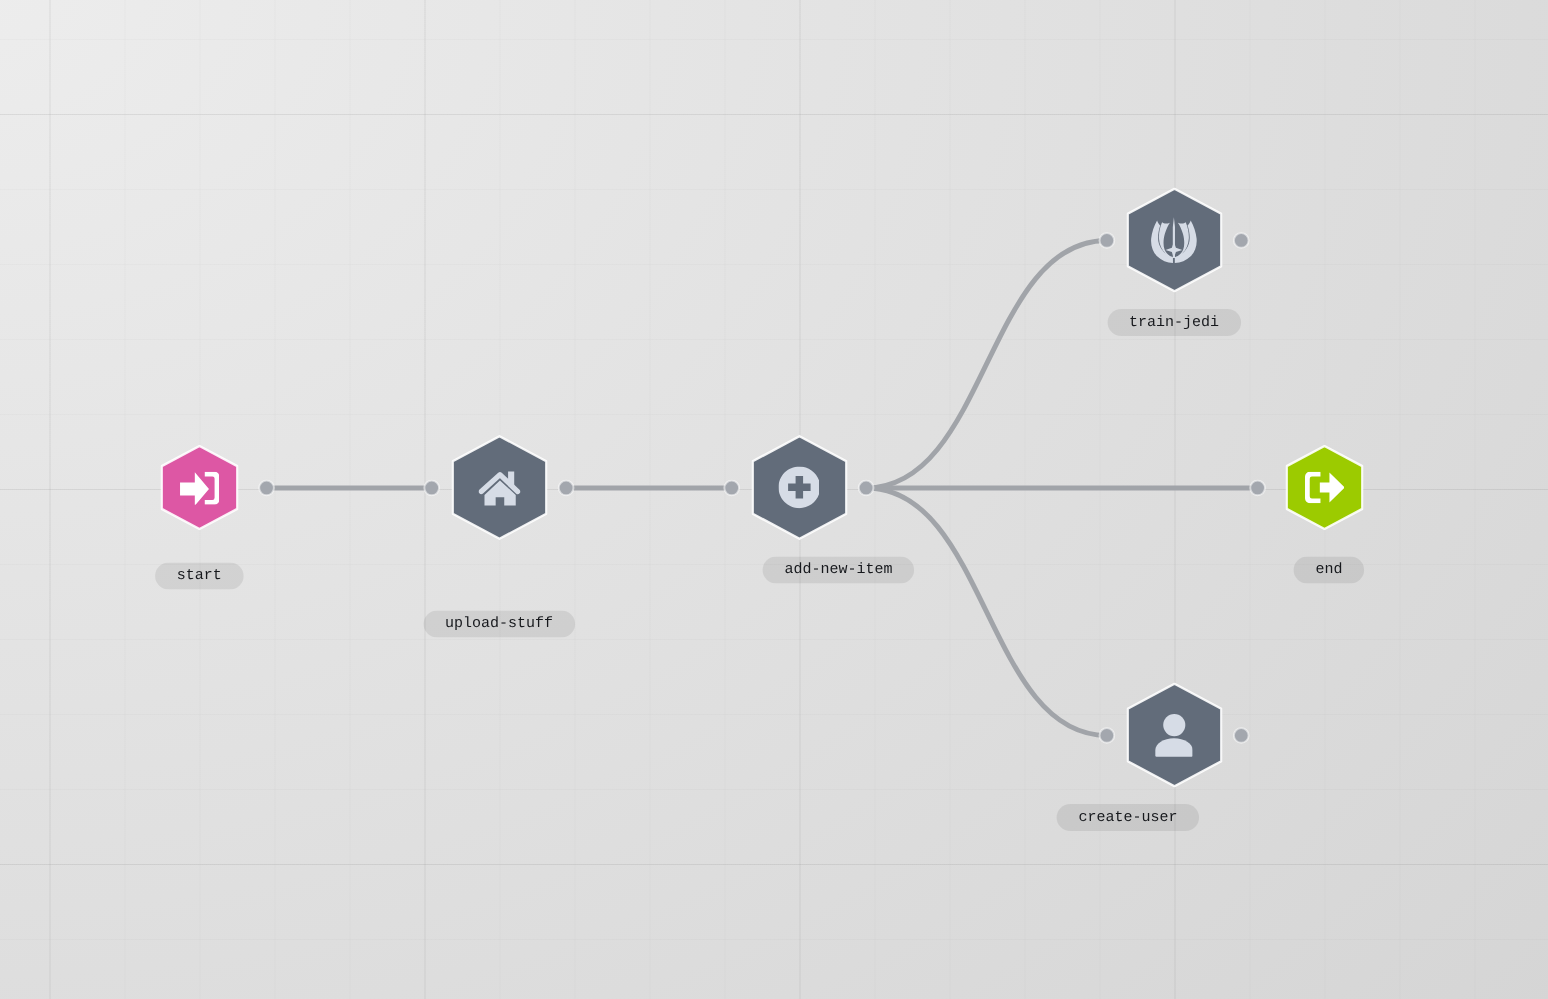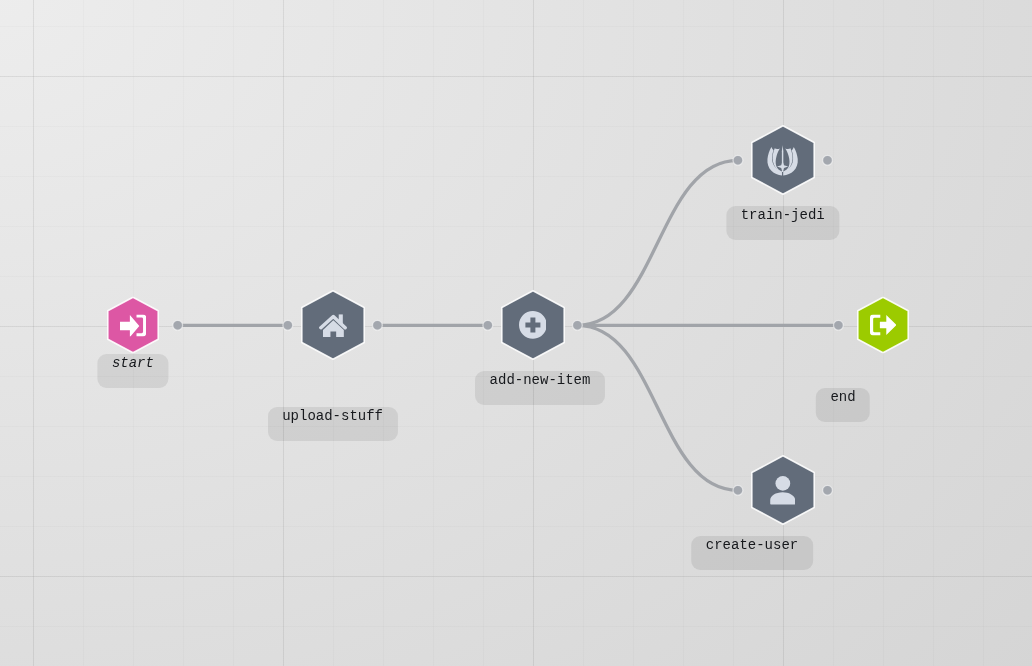--- a/index.html
+++ b/index.html
@@ -3,21 +3,21 @@
 <meta charset="utf-8">
 <title>Workflow Graph</title>
 <style>
   html,body{margin:0;padding:0;width:1032px;height:666px;overflow:hidden;}
   body{font-family:"Liberation Mono",monospace;background:#e2e2e2;-webkit-font-smoothing:antialiased;}
   #canvas{position:absolute;left:0;top:0;width:1032px;height:666px;overflow:hidden;}
   #bg{position:absolute;left:0;top:0;width:1032px;height:666px;}
   svg.layer{position:absolute;left:0;top:0;width:1032px;height:666px;pointer-events:none;}
   .node{position:absolute;transform:translate(-50%,-50%);}
   .nicon{position:absolute;left:0;top:0;width:100%;height:100%;display:flex;align-items:center;justify-content:center;}
-  .label{position:absolute;font-size:14px;line-height:19px;height:34px;border-radius:9px;
+  .label{position:absolute;font-size:10px;line-height:19px;height:18px;border-radius:9px;
     padding:0 14.6px;white-space:nowrap;font-family:"Liberation Mono",monospace;
     transform:translate(-50%,0) translateZ(0);text-align:left;}
 </style>
 </head>
 <body>
 
 <div id="canvas">
   <div id="bg" style="background-image: linear-gradient(to right, rgba(90, 90, 90, 0.094) 1px, transparent 1px), linear-gradient(rgba(90, 90, 90, 0.094) 1px, transparent 1px), linear-gradient(to right, rgba(90, 90, 90, 0.03) 1px, transparent 1px), linear-gradient(rgba(90, 90, 90, 0.03) 1px, transparent 1px), radial-gradient(1500px 1150px at -2% -2%, rgb(237, 237, 237) 0%, rgb(211, 211, 211) 100%); background-size: 250px 250px, 250px 250px, 50px 50px, 50px 50px, 100% 100%; background-position: 33px 0px, 0px 76px, 33px 0px, 0px 26px, 0px 0px;"></div>
   <svg class="layer" id="edges">
       <path d="M177.7 325.3 C232.75 325.3,232.75 325.3,287.8 325.3" fill="none" stroke="#a1a4a9" stroke-width="3.3"></path>
@@ -41,21 +41,21 @@
         <svg viewBox="0 0 52 57" width="52" height="57" style="display: block;">
           <path d="M26 .8 L51.2 14.25 L51.2 42.75 L26 56.2 L.8 42.75 L.8 14.25Z" fill="#dd57a4" stroke="rgba(255,255,255,0.9)" stroke-width="1.6" stroke-linejoin="round"></path>
         </svg>
         <div class="nicon">
           <svg viewBox="0 0 252 211" width="26.2" height="21.9" fill="#ffffff">
             <path d="M0 69 L95 69 L95 4 L186 111 L95 218 L95 153 L0 153 Z"></path>
             <path d="M159 0 L222 0 A30 30 0 0 1 252 30 L252 181 A30 30 0 0 1 222 211 L159 211 L159 181 L208 181 A14 14 0 0 0 222 167 L222 44 A14 14 0 0 0 208 30 L159 30 Z"></path>
           </svg>
         </div>
       </div>
-      <div class="label" style="left: 132.9px; top: 354px; background: rgba(0, 0, 0, 0.08); color: rgb(22, 24, 28); font-style: italic;">start</div>
+      <div class="label" style="left: 132.9px; top: 375px; background: rgba(0, 0, 0, 0.08); color: rgb(22, 24, 28);">start</div>
       <div class="node" style="left: 332.6px; top: 325.3px; width: 64px; height: 70px;">
         <svg viewBox="0 0 64 70" width="64" height="70" style="display: block;">
           <path d="M32 .8 L63.2 17.5 L63.2 52.5 L32 69.2 L.8 52.5 L.8 17.5Z" fill="#626c7a" stroke="rgba(255,255,255,0.9)" stroke-width="1.6" stroke-linejoin="round"></path>
         </svg>
         <div class="nicon">
           <svg viewBox="0 0 274 229" width="28" height="23.4" fill="#d6dce6">
             <path d="M193 4 h40 v96 h-40 z"></path>
             <path d="M18 134 L140 24 L256 134" fill="none" stroke="#d6dce6" stroke-width="34" stroke-linecap="round" stroke-linejoin="round"></path>
             <path d="M140 62 L243 156 L243 229 L168 229 L168 172 L112 172 L112 229 L39 229 L39 156 Z"></path>
           </svg>
@@ -65,21 +65,21 @@
       <div class="node" style="left: 532.6px; top: 325.3px; width: 64px; height: 70px;">
         <svg viewBox="0 0 64 70" width="64" height="70" style="display: block;">
           <path d="M32 .8 L63.2 17.5 L63.2 52.5 L32 69.2 L.8 52.5 L.8 17.5Z" fill="#626c7a" stroke="rgba(255,255,255,0.9)" stroke-width="1.6" stroke-linejoin="round"></path>
         </svg>
         <div class="nicon">
           <svg viewBox="0 0 278 278" width="27.8" height="27.8" fill="#d6dce6">
             <path d="M139 0C62.2 0 0 62.2 0 139s62.2 139 139 139 139-62.2 139-139S215.8 0 139 0zm75 164h-50v50h-50v-50H64v-50h50V64h50v50h50z"></path>
           </svg>
         </div>
       </div>
-      <div class="label" style="left: 540px; top: 371.2px; background: rgba(0, 0, 0, 0.08); color: rgb(22, 24, 28);">add-new-item</div>
+      <div class="label" style="left: 559px; top: 371.2px; background: rgba(0, 0, 0, 0.08); color: rgb(22, 24, 28);">add-new-item</div>
       <div class="node" style="left: 782.7px; top: 160.3px; width: 64px; height: 70px;">
         <svg viewBox="0 0 64 70" width="64" height="70" style="display: block;">
           <path d="M32 .8 L63.2 17.5 L63.2 52.5 L32 69.2 L.8 52.5 L.8 17.5Z" fill="#626c7a" stroke="rgba(255,255,255,0.9)" stroke-width="1.6" stroke-linejoin="round"></path>
         </svg>
         <div class="nicon">
           <svg viewBox="0 0 320 300" width="33.2" height="31.7" fill="#d6dce6">
             <path id="jediwing" d="M52 26C32 62 18 102 14 142C10 188 24 228 52 256C80 284 116 298 154 300L154 262C128 254 110 236 100 212C90 184 92 148 102 112C110 84 122 58 134 40C116 48 96 48 84 38C70 72 62 108 64 142C66 180 80 214 108 240C88 224 72 202 64 176C54 146 58 100 72 58C64 50 56 38 52 26Z"></path>
             <use href="#jediwing" transform="translate(320,0) scale(-1,1)"></use>
             <path d="M160 6 L167 68 L167 268 L153 268 L153 68 Z"></path>
             <path d="M160 162 L173 202 L214 215 L173 228 L160 268 L147 228 L106 215 L147 202 Z"></path>
@@ -103,15 +103,15 @@
         <svg viewBox="0 0 52 57" width="52" height="57" style="display: block;">
           <path d="M26 .8 L51.2 14.25 L51.2 42.75 L26 56.2 L.8 42.75 L.8 14.25Z" fill="#9ccb00" stroke="rgba(255,255,255,0.9)" stroke-width="1.6" stroke-linejoin="round"></path>
         </svg>
         <div class="nicon">
           <svg viewBox="0 0 253 200" width="26.6" height="21" fill="#ffffff">
             <path d="M98 0 L30 0 A30 30 0 0 0 0 30 L0 170 A30 30 0 0 0 30 200 L98 200 L98 170 L44 170 A14 14 0 0 1 30 156 L30 44 A14 14 0 0 1 44 30 L98 30 Z"></path>
             <path d="M94 68 L155 68 L155 4 L253 100 L155 196 L155 132 L94 132 Z"></path>
           </svg>
         </div>
       </div>
-      <div class="label" style="left: 843px; top: 371.2px; background: rgba(0, 0, 0, 0.08); color: rgb(22, 24, 28); margin-top: 17px;">end</div>
+      <div class="label" style="left: 886px; top: 371.2px; background: rgba(0, 0, 0, 0.08); color: rgb(22, 24, 28);">end</div>
     </div>
 </div>
 
 </body></html>

